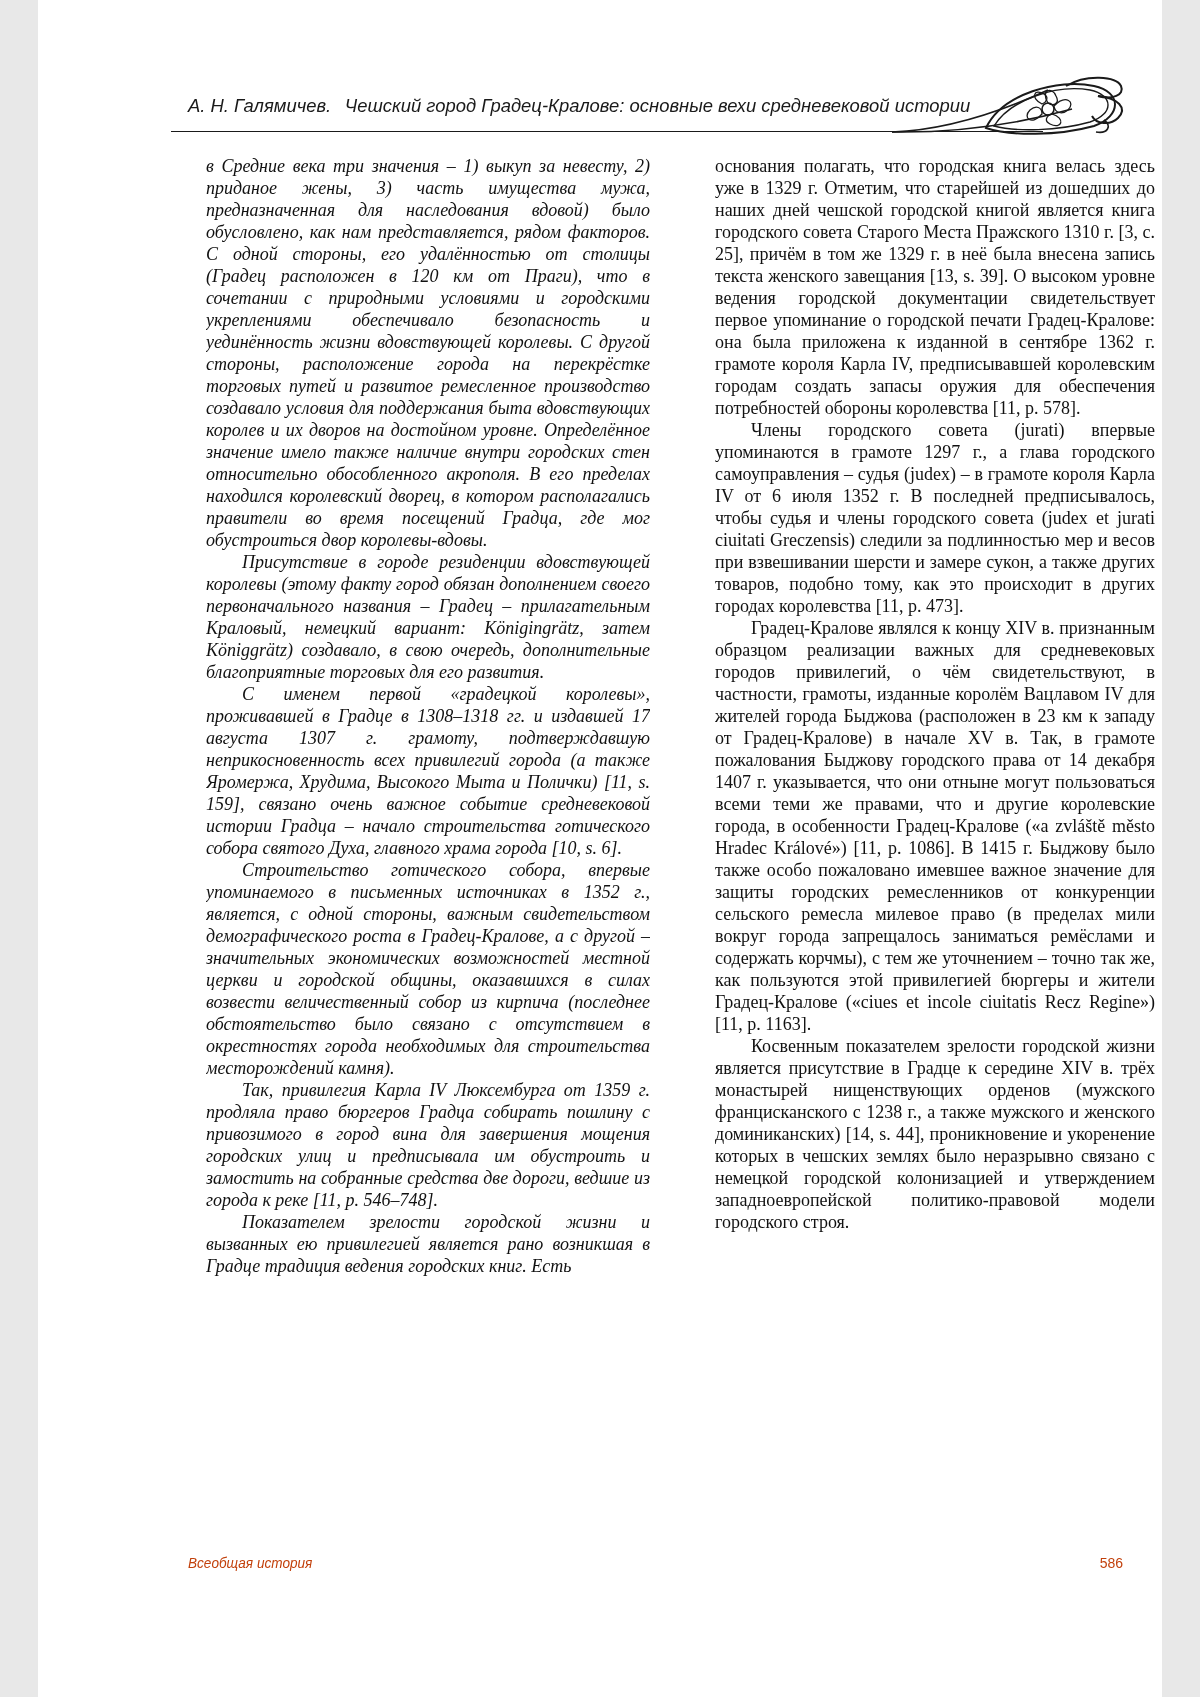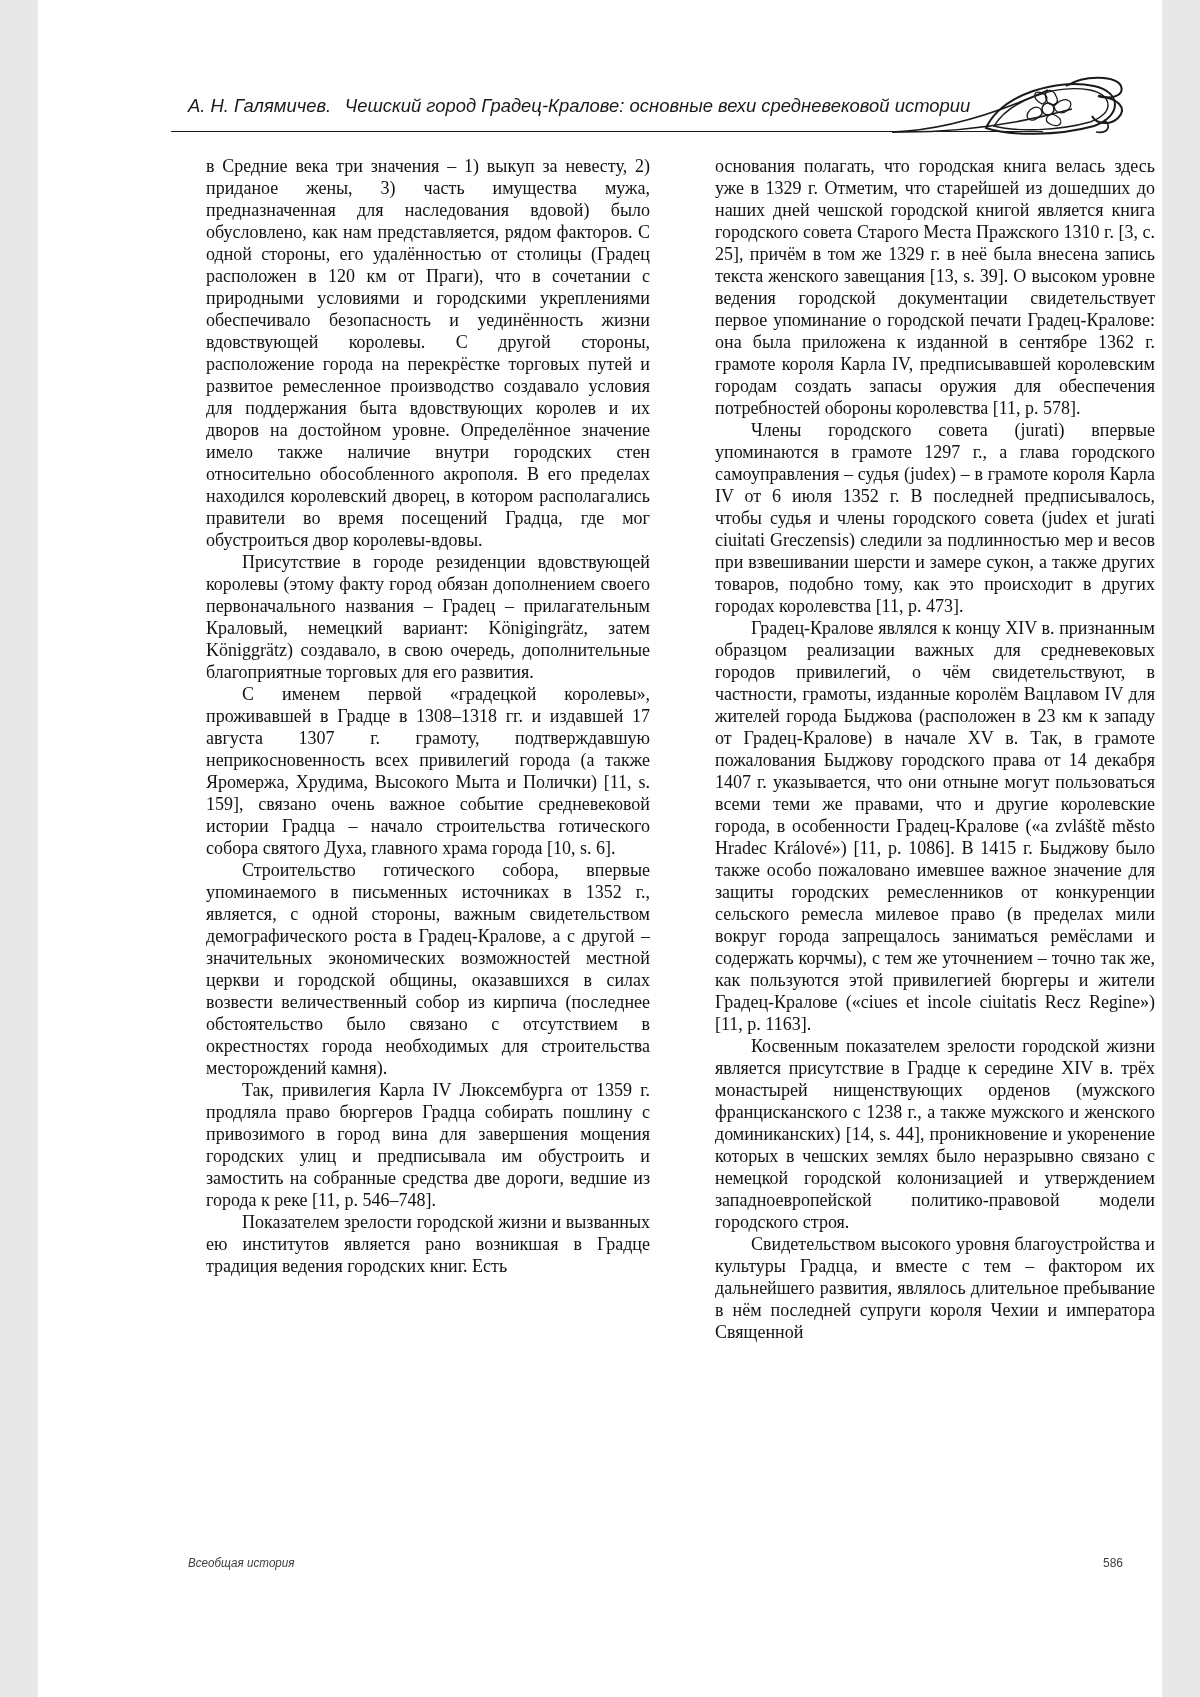--- a/index.html
+++ b/index.html
@@ -30,29 +30,29 @@
   .ornament{
     position:absolute;left:852px;top:76px;width:240px;height:62px;
   }
   
   .col{
     position:absolute;top:155px;
     text-align:justify;
     font-size:18px;line-height:22px;
     height:1390px;overflow:hidden;
   }
-  .col-left{left:168px;width:444px;}
+  .col-left{left:168px;width:444px;font-style:italic;}
   .col-right{left:677px;width:440px;}
   .para{margin:0;padding:0;}
   .para.indent{text-indent:36px;}
   
   .footer{
     position:absolute;left:150px;top:1552px;width:935px;
     font-family:"Liberation Sans","DejaVu Sans",sans-serif;
-    font-size:12px;line-height:22px;color:#404040;
+    font-size:14px;line-height:22px;color:#c2410c;
   }
   .footer .section{font-style:italic;float:left;transform:scaleX(.97);transform-origin:left;}
   .footer .pagenum{float:right;}
 </style>
 </head>
 <body>
 
 <div class="page">
 
   <div class="running-head">
@@ -81,28 +81,27 @@
     <path d="M208 20 C 228 22, 238 32, 228 42 C 220 50, 206 48, 202 40" stroke="#1a1a1a" stroke-width="2"></path>
     <path d="M214 44 C 222 50, 218 58, 206 56" stroke="#1a1a1a" stroke-width="1.6"></path>
   </svg>
 
   <div class="col col-left">
       <p class="para">в Средние века три значения – 1) выкуп за невесту, 2) приданое жены, 3) часть имущества мужа, предназначенная для наследования вдовой) было обусловлено, как нам представляется, рядом факторов. С одной стороны, его удалённостью от столицы (Градец расположен в 120 км от Праги), что в сочетании с природными условиями и городскими укреплениями обеспечивало безопасность и уединённость жизни вдовствующей королевы. С другой стороны, расположение города на перекрёстке торговых путей и развитое ремесленное производство создавало условия для поддержания быта вдовствующих королев и их дворов на достойном уровне. Определённое значение имело также наличие внутри городских стен относительно обособленного акрополя. В его пределах находился королевский дворец, в котором располагались правители во время посещений Градца, где мог обустроиться двор королевы-вдовы.</p>
       <p class="para indent">Присутствие в городе резиденции вдовствующей королевы (этому факту город обязан дополнением своего первоначального названия – Градец – прилагательным Краловый, немецкий вариант: Königingrätz, затем Königgrätz) создавало, в свою очередь, дополнительные благоприятные торговых для его развития.</p>
       <p class="para indent">С именем первой «градецкой королевы», проживавшей в Градце в 1308–1318 гг. и издавшей 17 августа 1307 г. грамоту, подтверждавшую неприкосновенность всех привилегий города (а также Яромержа, Хрудима, Высокого Мыта и Полички) [11, s. 159], связано очень важное событие средневековой истории Градца – начало строительства готического собора святого Духа, главного храма города [10, s. 6].</p>
       <p class="para indent">Строительство готического собора, впервые упоминаемого в письменных источниках в 1352 г., является, с одной стороны, важным свидетельством демографического роста в Градец-Кралове, а с другой – значительных экономических возможностей местной церкви и городской общины, оказавшихся в силах возвести величественный собор из кирпича (последнее обстоятельство было связано с отсутствием в окрестностях города необходимых для строительства месторождений камня).</p>
       <p class="para indent">Так, привилегия Карла IV Люксембурга от 1359 г. продляла право бюргеров Градца собирать пошлину с привозимого в город вина для завершения мощения городских улиц и предписывала им обустроить и замостить на собранные средства две дороги, ведшие из города к реке [11, p. 546–748].</p>
-      <p class="para indent">Показателем зрелости городской жизни и вызванных ею институтов является рано возникшая в Градце традиция ведения городских книг. Есть</p>
+      <p class="para indent">Показателем зрелости городской жизни и вызванных ею привилегией является рано возникшая в Градце традиция ведения городских книг. Есть</p>
     </div>
   <div class="col col-right">
       <p class="para">основания полагать, что городская книга велась здесь уже в 1329 г. Отметим, что старейшей из дошедших до наших дней чешской городской книгой является книга городского совета Старого Места Пражского 1310 г. [3, с. 25], причём в том же 1329 г. в неё была внесена запись текста женского завещания [13, s. 39]. О высоком уровне ведения городской документации свидетельствует первое упоминание о городской печати Градец-Кралове: она была приложена к изданной в сентябре 1362 г. грамоте короля Карла IV, предписывавшей королевским городам создать запасы оружия для обеспечения потребностей обороны королевства [11, p. 578].</p>
       <p class="para indent">Члены городского совета (jurati) впервые упоминаются в грамоте 1297 г., а глава городского самоуправления – судья (judex) – в грамоте короля Карла IV от 6 июля 1352 г. В последней предписывалось, чтобы судья и члены городского совета (judex et jurati ciuitati Greczensis) следили за подлинностью мер и весов при взвешивании шерсти и замере сукон, а также других товаров, подобно тому, как это происходит в других городах королевства [11, p. 473].</p>
       <p class="para indent">Градец-Кралове являлся к концу XIV в. признанным образцом реализации важных для средневековых городов привилегий, о чём свидетельствуют, в частности, грамоты, изданные королём Вацлавом IV для жителей города Быджова (расположен в 23 км к западу от Градец-Кралове) в начале XV в. Так, в грамоте пожалования Быджову городского права от 14 декабря 1407 г. указывается, что они отныне могут пользоваться всеми теми же правами, что и другие королевские города, в особенности Градец-Кралове («a zvláště město Hradec Králové») [11, p. 1086]. В 1415 г. Быджову было также особо пожаловано имевшее важное значение для защиты городских ремесленников от конкуренции сельского ремесла милевое право (в пределах мили вокруг города запрещалось заниматься ремёслами и содержать корчмы), с тем же уточнением – точно так же, как пользуются этой привилегией бюргеры и жители Градец-Кралове («ciues et incole ciuitatis Recz Regine») [11, p. 1163].</p>
       <p class="para indent">Косвенным показателем зрелости городской жизни является присутствие в Градце к середине XIV в. трёх монастырей нищенствующих орденов (мужского францисканского с 1238 г., а также мужского и женского доминиканских) [14, s. 44], проникновение и укоренение которых в чешских землях было неразрывно связано с немецкой городской колонизацией и утверждением западноевропейской политико-правовой модели городского строя.</p>
-      <p class="para indent">Свидетельством высокого уровня благоустройства и культуры Градца, и вместе с тем – фактором их дальнейшего развития, являлось длительное пребывание в нём последней супруги короля Чехии и императора Священной</p>
     </div>
 
   <div class="footer">
     <span class="section">Всеобщая история</span>
     <span class="pagenum">586</span>
   </div>
 
 </div>
 
 </body></html>

